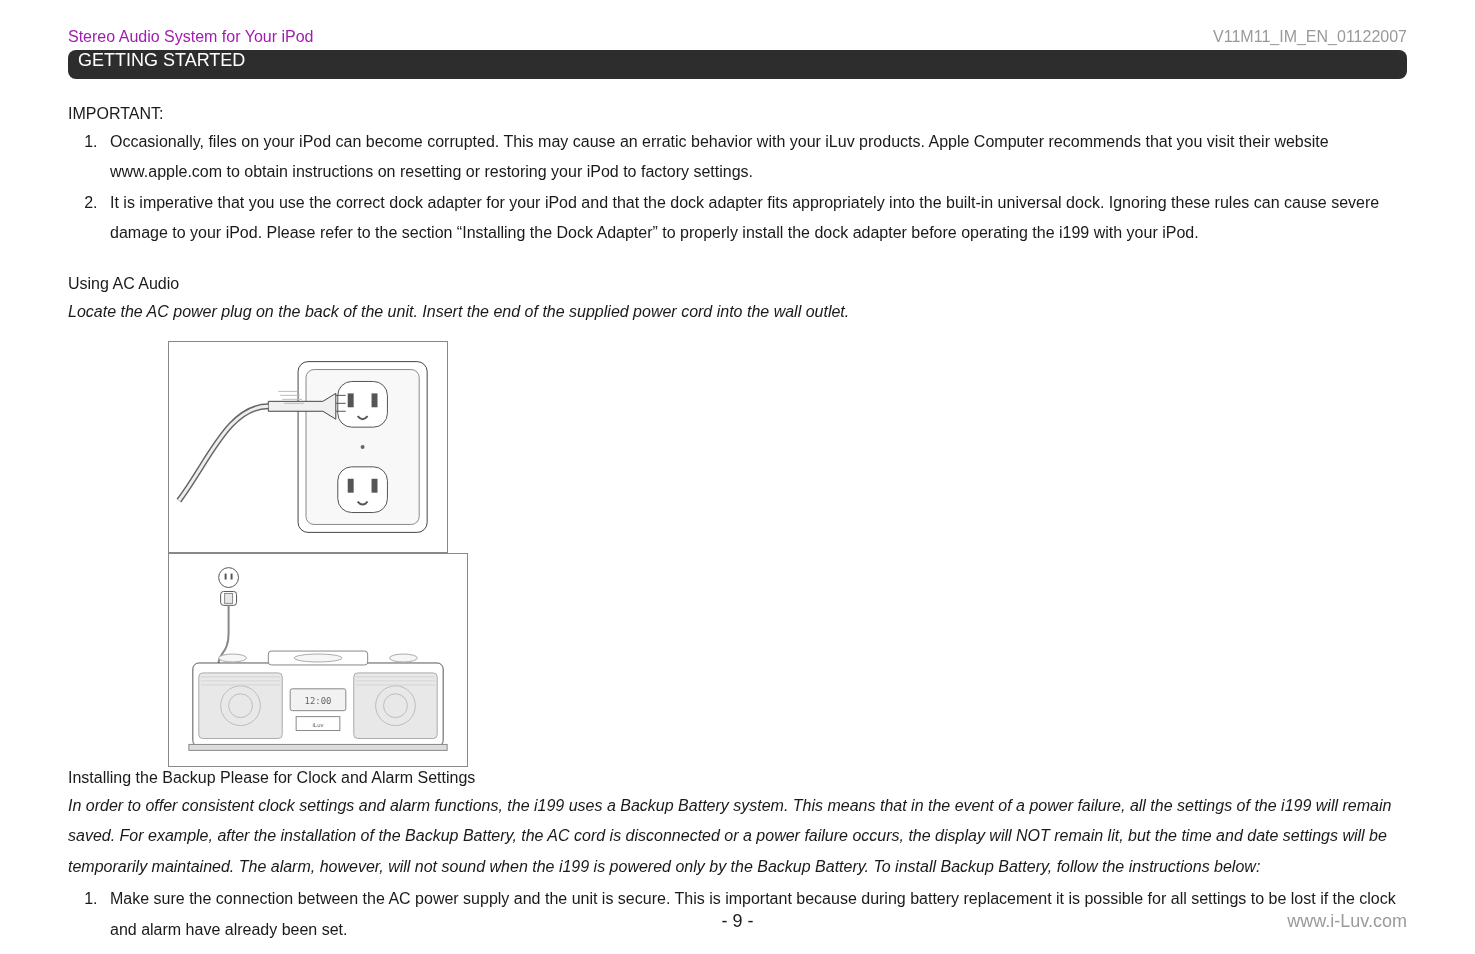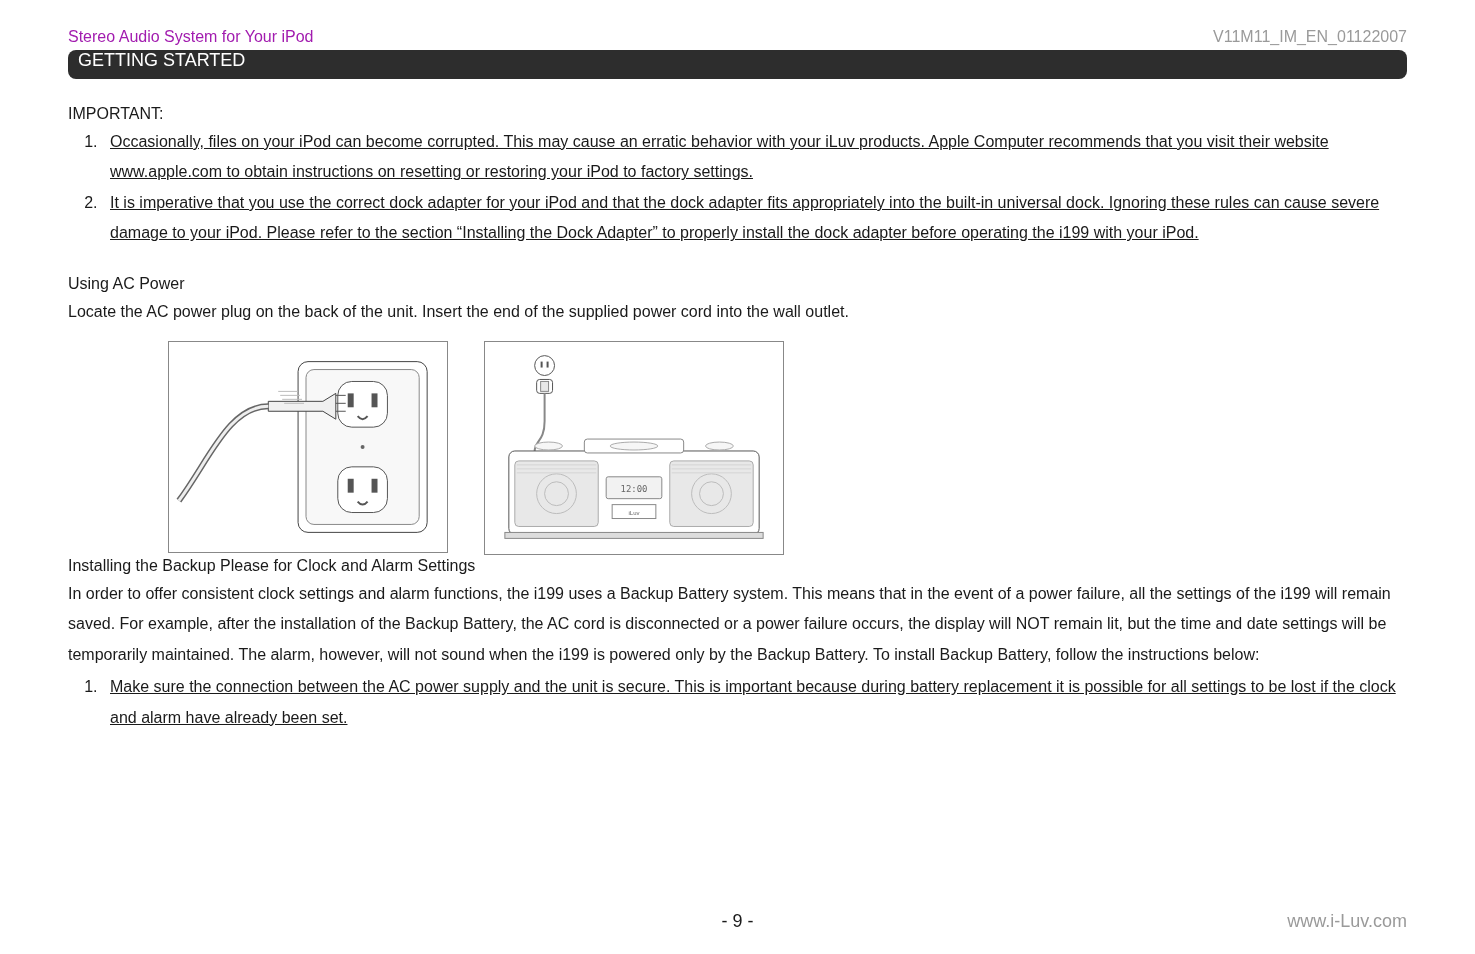--- a/index.html
+++ b/index.html
@@ -37,34 +37,34 @@
     margin-bottom: 26px;
   }
   .section-title {
     font-weight: normal;
     margin-bottom: 4px;
   }
   ol.num-list {
     list-style: decimal;
     margin-left: 34px;
     margin-bottom: 26px;
-    text-decoration: underline;
   }
   ol.num-list li {
     padding-left: 8px;
     line-height: 1.9;
   }
   .body-text {
     line-height: 1.9;
     margin-bottom: 14px;
+    font-style: italic;
   }
   .figures-row {
     display: flex;
-    gap: 36px;
     margin: 8px 0 2px 100px;
+    flex-direction: column;
   }
   .fig {
     border: 1px solid #888;
     background: #fff;
     display: flex;
     align-items: center;
     justify-content: center;
   }
   .fig-a { width: 280px; height: 212px; }
   .fig-b { width: 300px; height: 214px; }
@@ -99,21 +99,21 @@
 </div>
 
 <div class="banner">GETTING STARTED</div>
 
 <div class="section-title">IMPORTANT:</div>
 <ol class="num-list">
   <li>Occasionally, files on your iPod can become corrupted. This may cause an erratic behavior with your iLuv products. Apple Computer recommends that you visit their website www.apple.com to obtain instructions on resetting or restoring your iPod to factory settings.</li>
   <li>It is imperative that you use the correct dock adapter for your iPod and that the dock adapter fits appropriately into the built-in universal dock. Ignoring these rules can cause severe damage to your iPod. Please refer to the section “Installing the Dock Adapter” to properly install the dock adapter before operating the i199 with your iPod.</li>
 </ol>
 
-<div class="section-title">Using AC Power</div>
+<div class="section-title">Using AC Audio</div>
 <div class="body-text">Locate the AC power plug on the back of the unit. Insert the end of the supplied power cord into the wall outlet.</div>
 
 <div class="figures-row">
   <div class="fig fig-a">
     <svg viewBox="0 0 280 212" width="280" height="212">
 
       <rect x="130" y="20" width="130" height="172" rx="10" fill="#fff" stroke="#444"></rect>
       <rect x="138" y="28" width="114" height="156" rx="8" fill="#f8f8f8" stroke="#888"></rect>
       <circle cx="195" cy="106" r="2" fill="#666"></circle>
 

